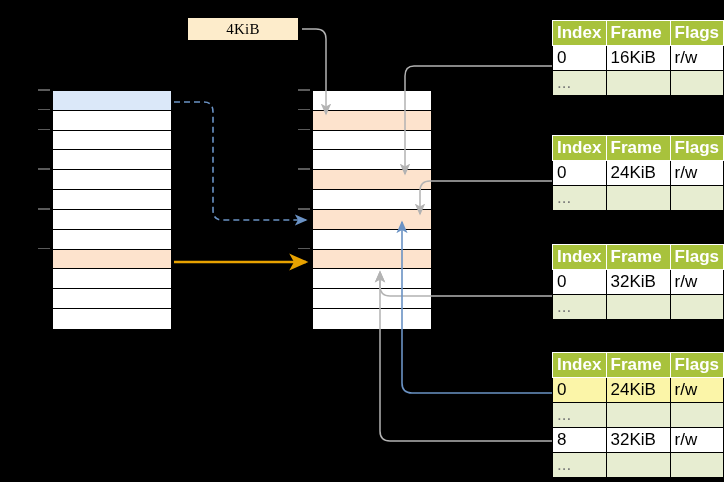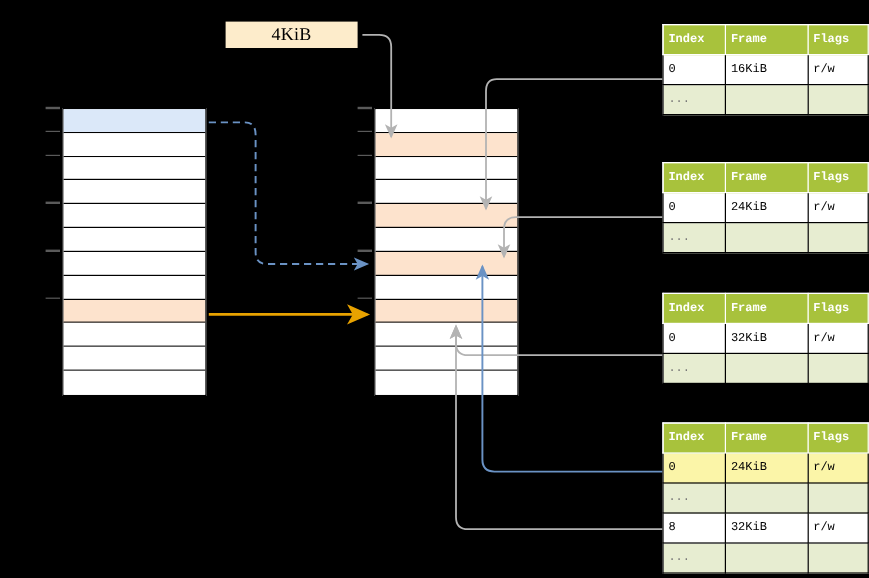--- a/index.html
+++ b/index.html
@@ -18,23 +18,23 @@
   .tick{position:absolute;height:1.6px;width:12px;background:#5a5a5a;}
 
   
   .chip{position:absolute;background:#fdeccb;border:none;
         display:flex;align-items:center;justify-content:center;
         font-size:15px;color:#000;letter-spacing:.2px;}
 
   
   .tbl{position:absolute;border-collapse:collapse;background:#fff;
        border:1.6px solid #a8c23c;}
-  .tbl td,.tbl th{border:1.3px solid #000;padding:1px 4px;font-size:10px;
+  .tbl td,.tbl th{border:1.3px solid #000;padding:1px 4px;font-size:17px;
        color:#000;height:25px;box-sizing:border-box;text-align:left;
-       font-family:Liberation Mono, monospace;margin-left:20px;}
+       font-family:Liberation Sans, sans-serif;margin-left:20px;}
   .tbl th{background:#a8c23c;color:#fff;font-weight:bold;border-color:#fff;}
   .tbl tr.ell td{background:#e7edd1;color:#777;}
   .tbl td.hl{background:#fbf5a8;}
   .c-idx{width:54px;}
   .c-frm{width:73px;}
   .c-flg{width:52px;}
 
   svg.wires{position:absolute;left:0;top:0;width:724px;height:482px;
             pointer-events:none;overflow:visible;}
 </style>

